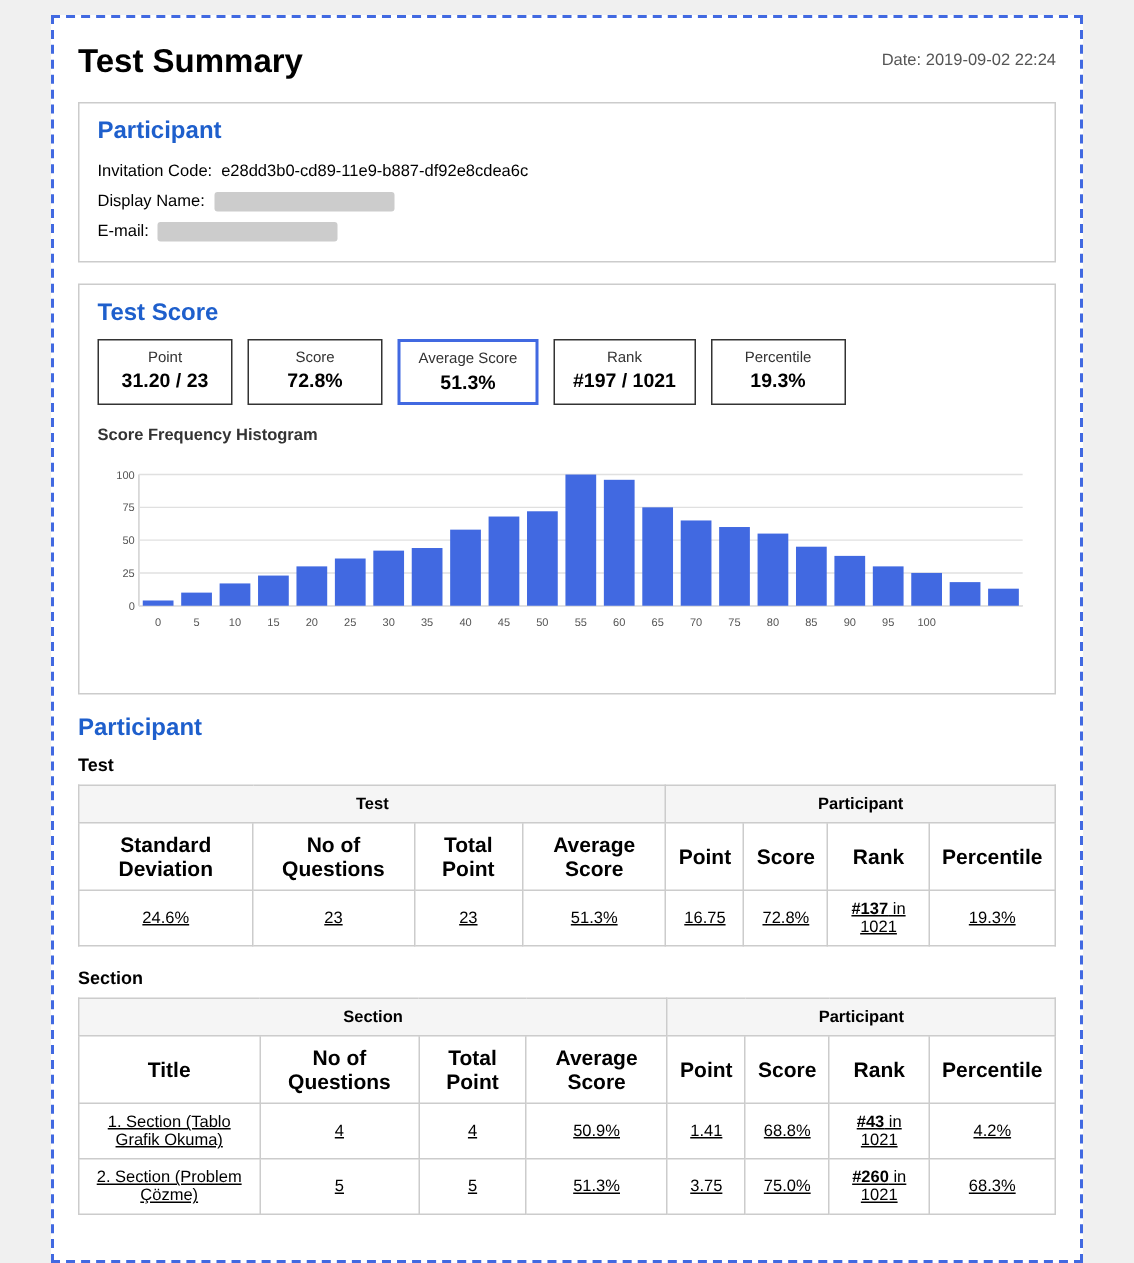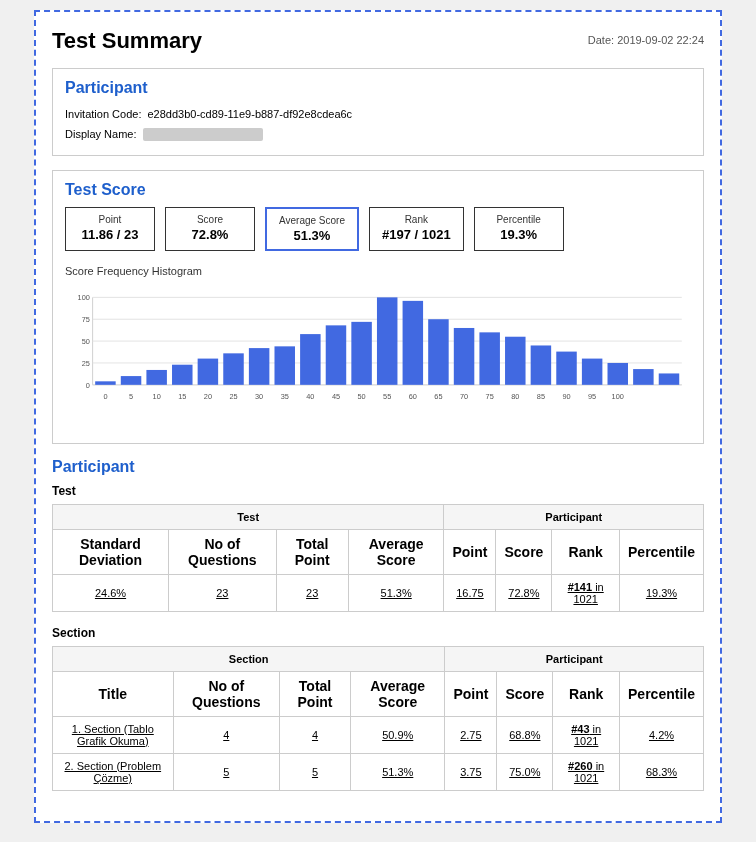--- a/index.html
+++ b/index.html
@@ -83,21 +83,21 @@
       font-weight: bold;
       color: #000;
       display: block;
       margin-top: 2px;
     }
     .histogram-section {
       margin-bottom: 10px;
     }
     .histogram-title {
       font-size: 11px;
-      font-weight: normal;
+      font-weight: bold;
       color: #333;
       margin-bottom: 6px;
     }
     .histogram-container {
       position: relative;
       width: 100%;
       height: 140px;
     }
     .histogram-svg {
       width: 100%;
@@ -155,29 +155,33 @@
     <div class="section-title">Participant</div>
     <div class="participant-info">
       <div class="info-row">
         <span>Invitation Code:</span>
         <span>e28dd3b0-cd89-11e9-b887-df92e8cdea6c</span>
       </div>
       <div class="info-row">
         <span>Display Name:</span>
         <span class="blurred-box"></span>
       </div>
+      <div class="info-row">
+        <span>E-mail:</span>
+        <span class="blurred-box"></span>
+      </div>
     </div>
   </div>
 
   <div class="section-block">
     <div class="section-title">Test Score</div>
     <div class="score-cards" id="score-cards-container">
         <div class="score-card">
           <span class="card-label">Point</span>
-          <span class="card-value">11.86 / 23</span>
+          <span class="card-value">31.20 / 23</span>
         </div>
         <div class="score-card">
           <span class="card-label">Score</span>
           <span class="card-value">72.8%</span>
         </div>
         <div class="score-card highlighted">
           <span class="card-label">Average Score</span>
           <span class="card-value">51.3%</span>
         </div>
         <div class="score-card">
@@ -275,21 +279,21 @@
       </tr>
     </thead>
     <tbody>
       <tr>
         <td>24.6%</td>
             <td>23</td>
             <td>23</td>
             <td>51.3%</td>
             <td>16.75</td>
             <td>72.8%</td>
-            <td><span class="rank-bold">#141</span> in 1021</td>
+            <td><span class="rank-bold">#137</span> in 1021</td>
             <td>19.3%</td>
       </tr>
     </tbody>
   </table>
     <div class="sub-section-label">Section</div>
     <table id="section-table">
     <thead>
       <tr>
         <th colspan="4" class="group-header">Section</th>
         <th colspan="4" class="group-header">Participant</th>
@@ -305,21 +309,21 @@
             <th class="col-header">Percentile</th>
       </tr>
     </thead>
     <tbody>
 
     <tr>
       <td>1. Section (Tablo Grafik Okuma)</td>
             <td>4</td>
             <td>4</td>
             <td>50.9%</td>
-            <td>2.75</td>
+            <td>1.41</td>
             <td>68.8%</td>
             <td><span class="rank-bold">#43</span> in 1021</td>
             <td>4.2%</td>
     </tr>
 
     <tr>
       <td>2. Section (Problem Çözme)</td>
             <td>5</td>
             <td>5</td>
             <td>51.3%</td>

